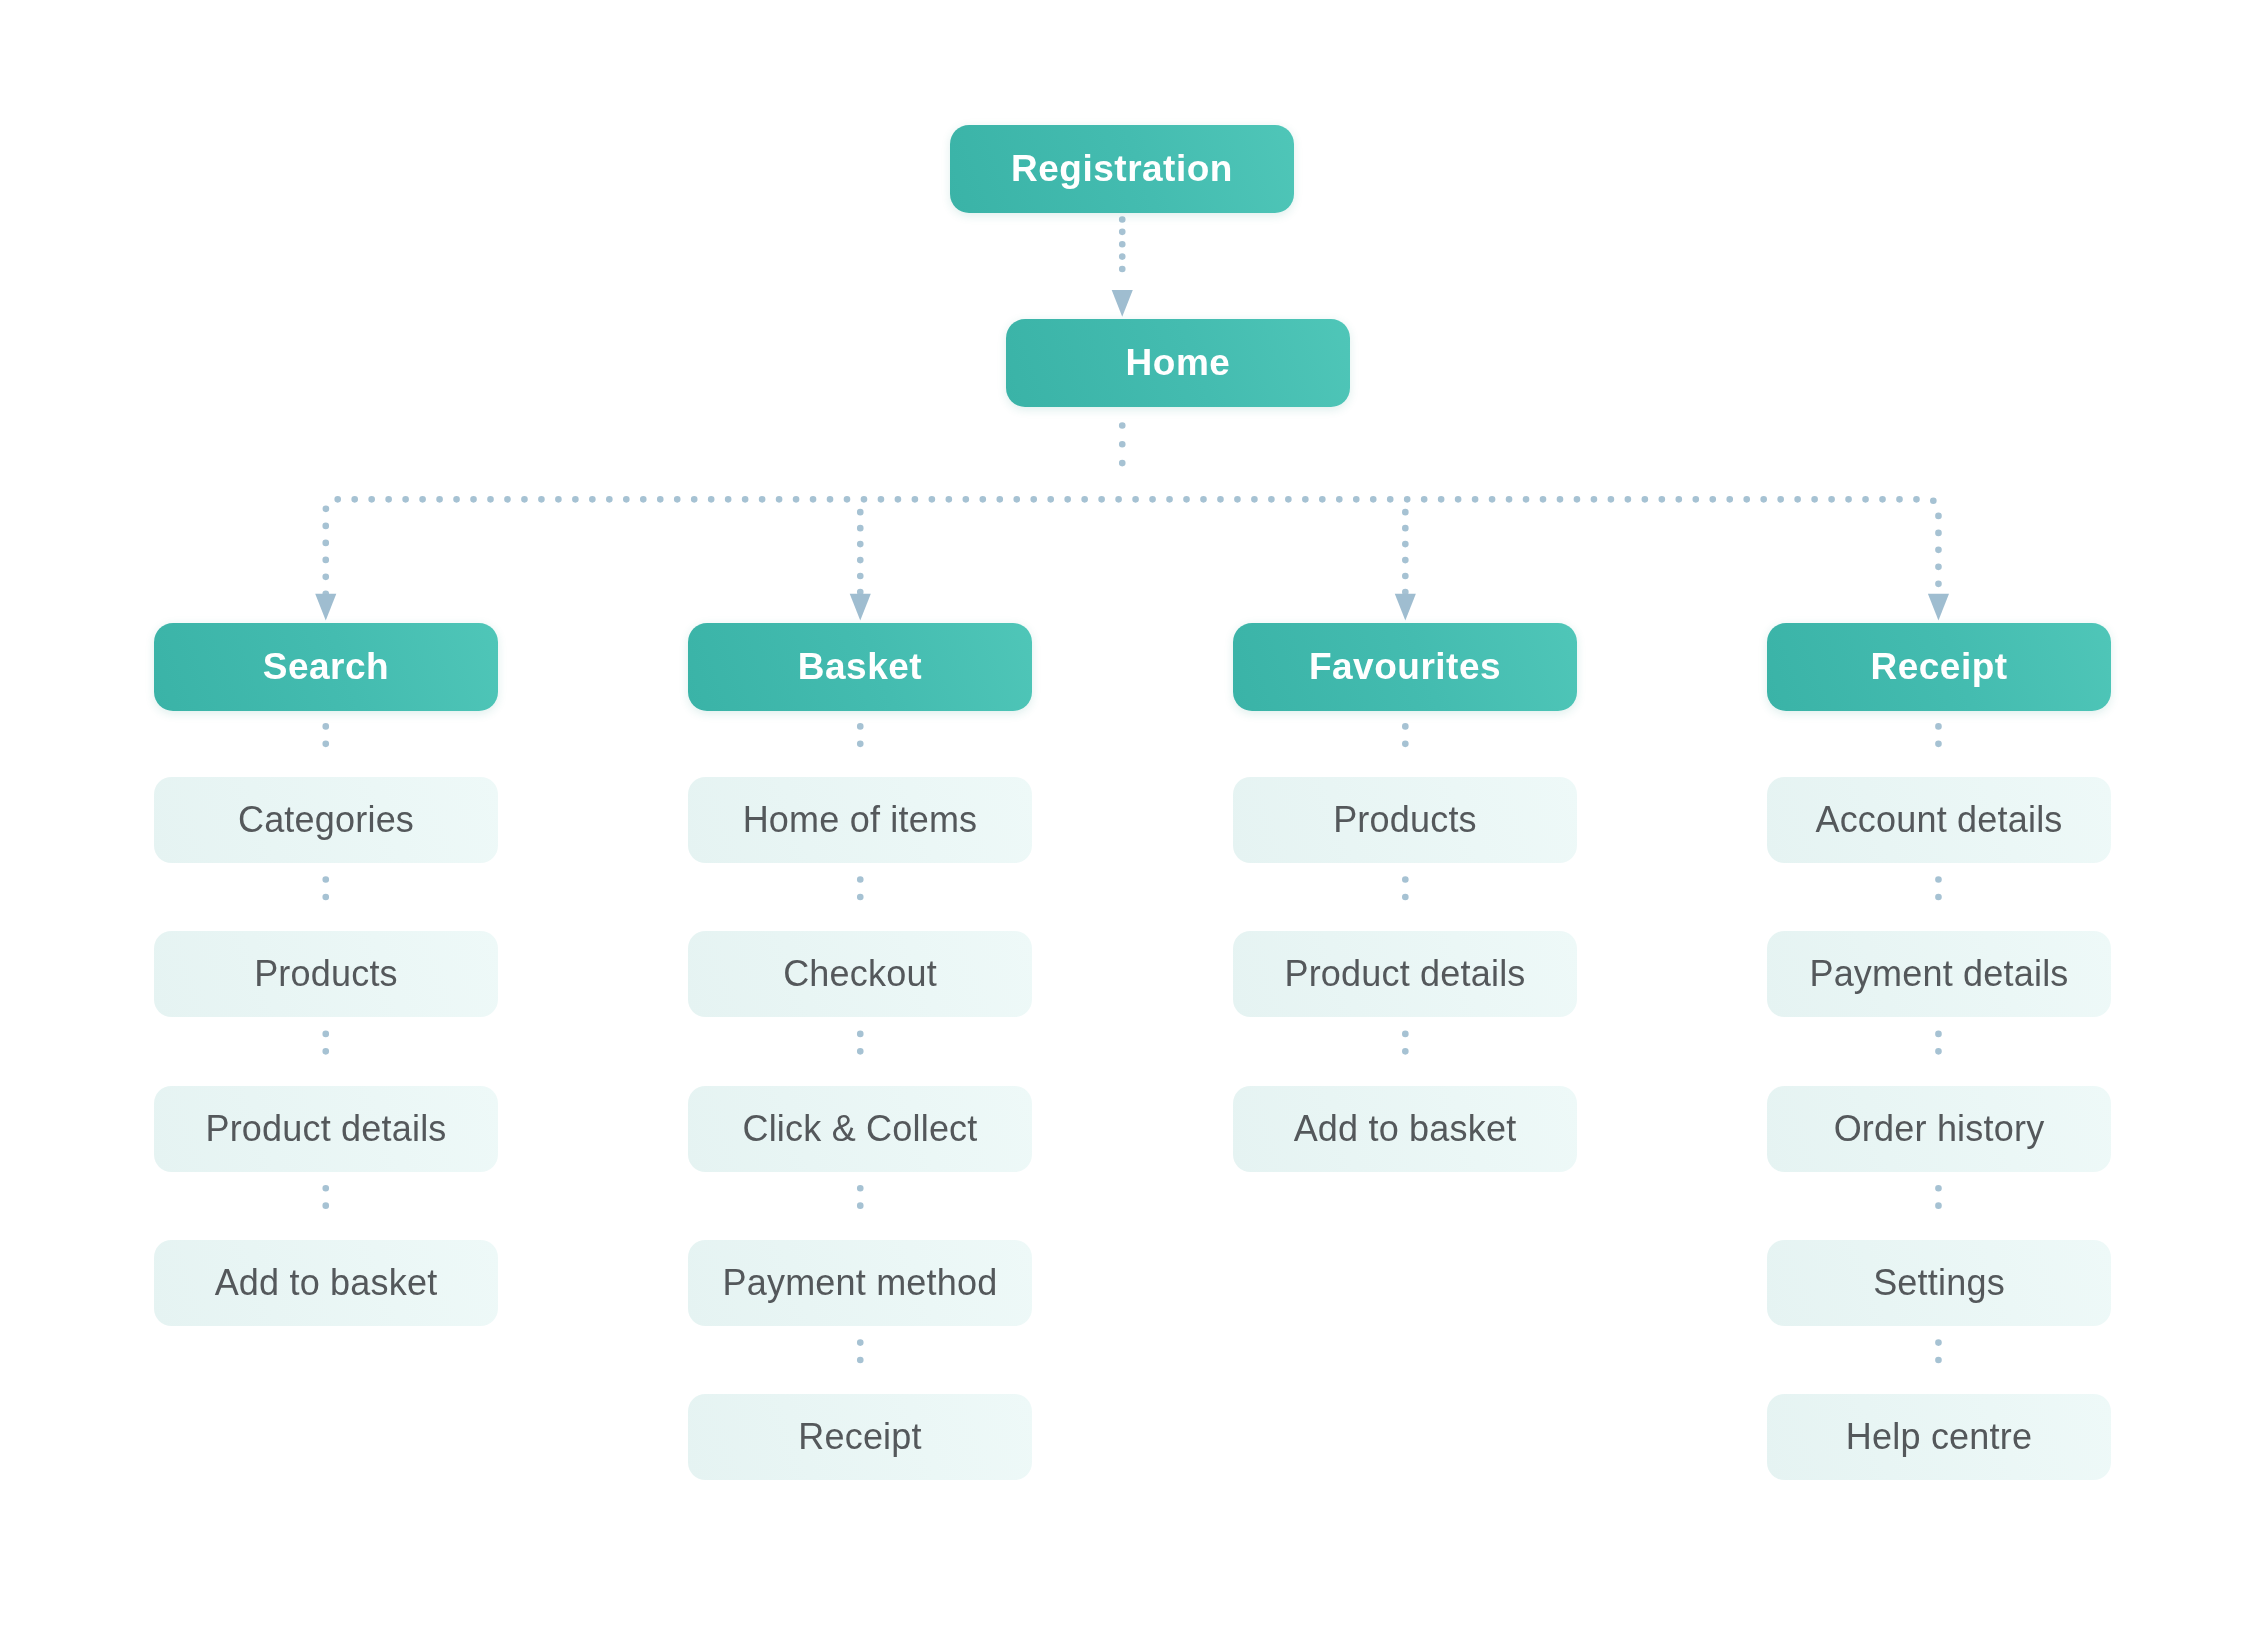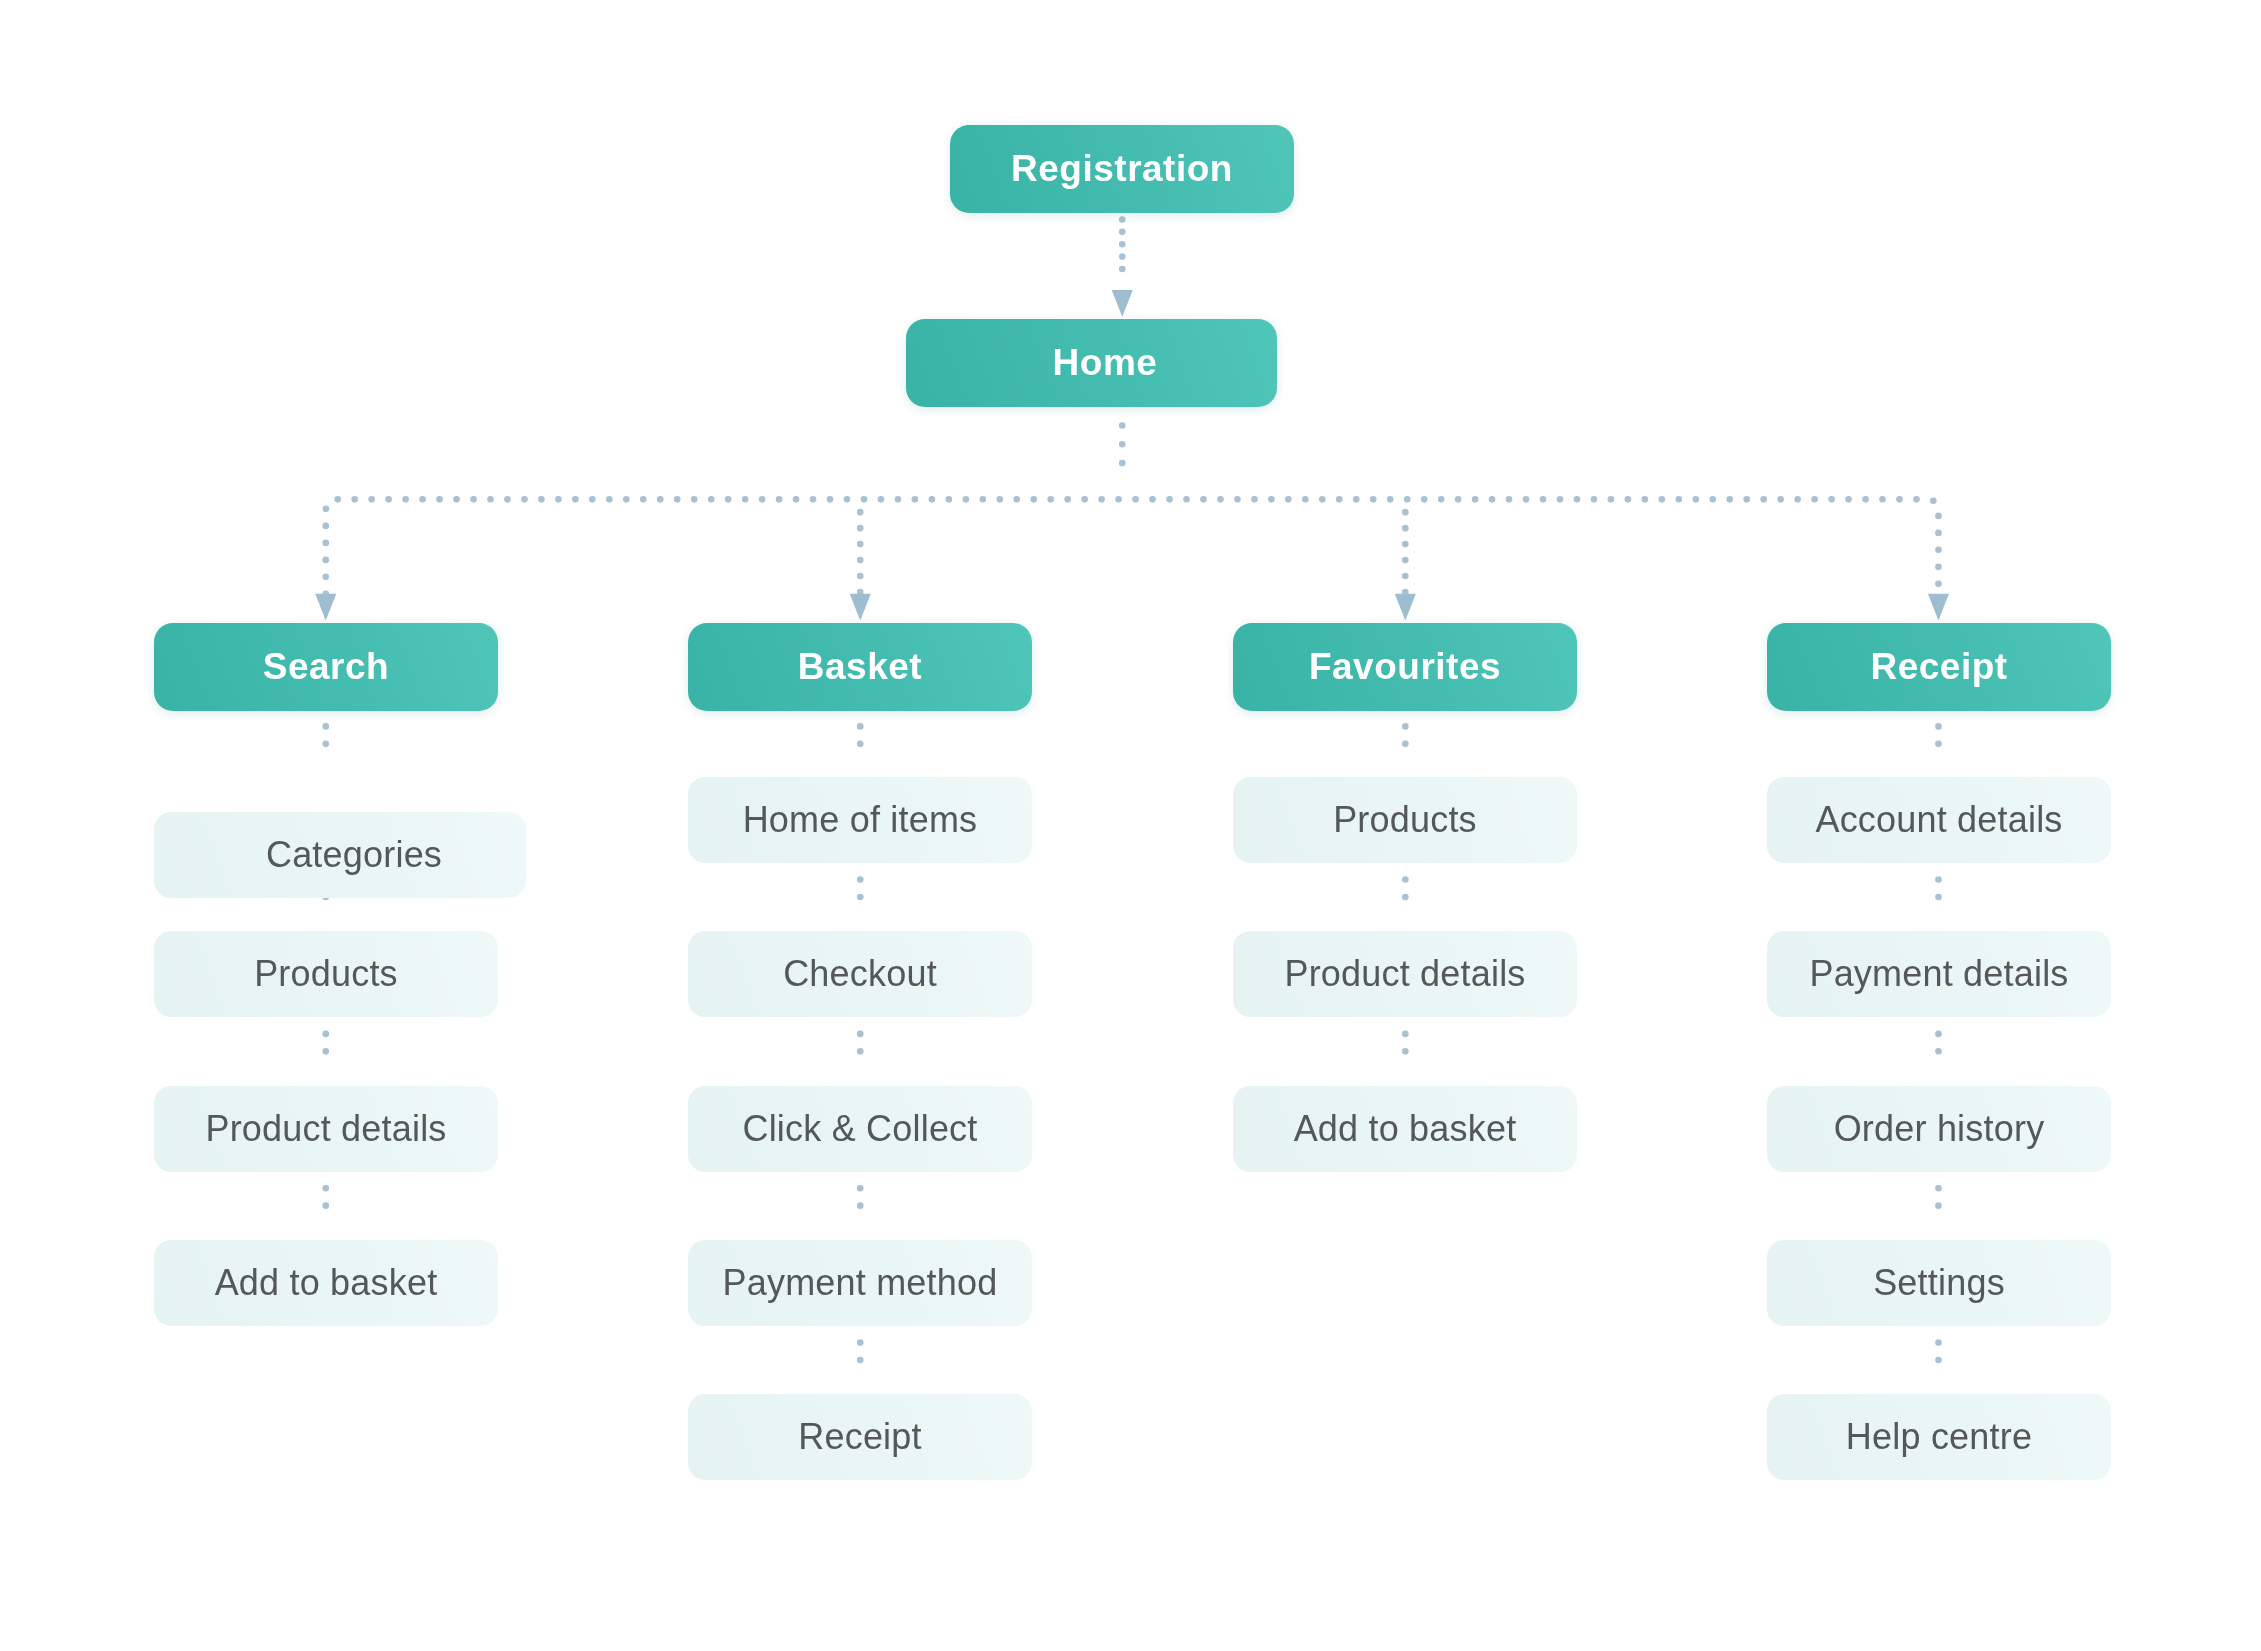--- a/index.html
+++ b/index.html
@@ -109,29 +109,29 @@
       <path d="M 4225 1916.7 L 4225 1992.7" class="dotted-line" stroke-dasharray="0 38"></path>
       <path d="M 4225 2253.1000000000004 L 4225 2329.1000000000004" class="dotted-line" stroke-dasharray="0 38"></path>
       <path d="M 4225 2589.5 L 4225 2665.5" class="dotted-line" stroke-dasharray="0 38"></path>
       <path d="M 4225 2925.8999999999996 L 4225 3001.8999999999996" class="dotted-line" stroke-dasharray="0 38"></path>
     </svg>
 
   <div class="teal-node" id="node-registration" style="left: 950px; top: 125px; align-items: center;">
     <span>Registration</span>
   </div>
 
-  <div class="teal-node" id="node-home" style="left: 906px; top: 319px; padding-left: 27px;">
+  <div class="teal-node" id="node-home" style="left: 1006px; top: 319px;">
     <span>Home</span>
   </div>
 
   <div id="columns-root">
       <div class="teal-node" style="left: 154px; top: 623px;">
         <span>Search</span>
       </div>
-      <div class="child-node" style="left: 154px; top: 812px; padding-left: 28px;">
+      <div class="child-node" style="left: 154px; top: 777px;">
         <span>Categories</span>
       </div>
       <div class="child-node" style="left: 154px; top: 931px;">
         <span>Products</span>
       </div>
       <div class="child-node" style="left: 154px; top: 1086px;">
         <span>Product details</span>
       </div>
       <div class="child-node" style="left: 154px; top: 1240px;">
         <span>Add to basket</span>

